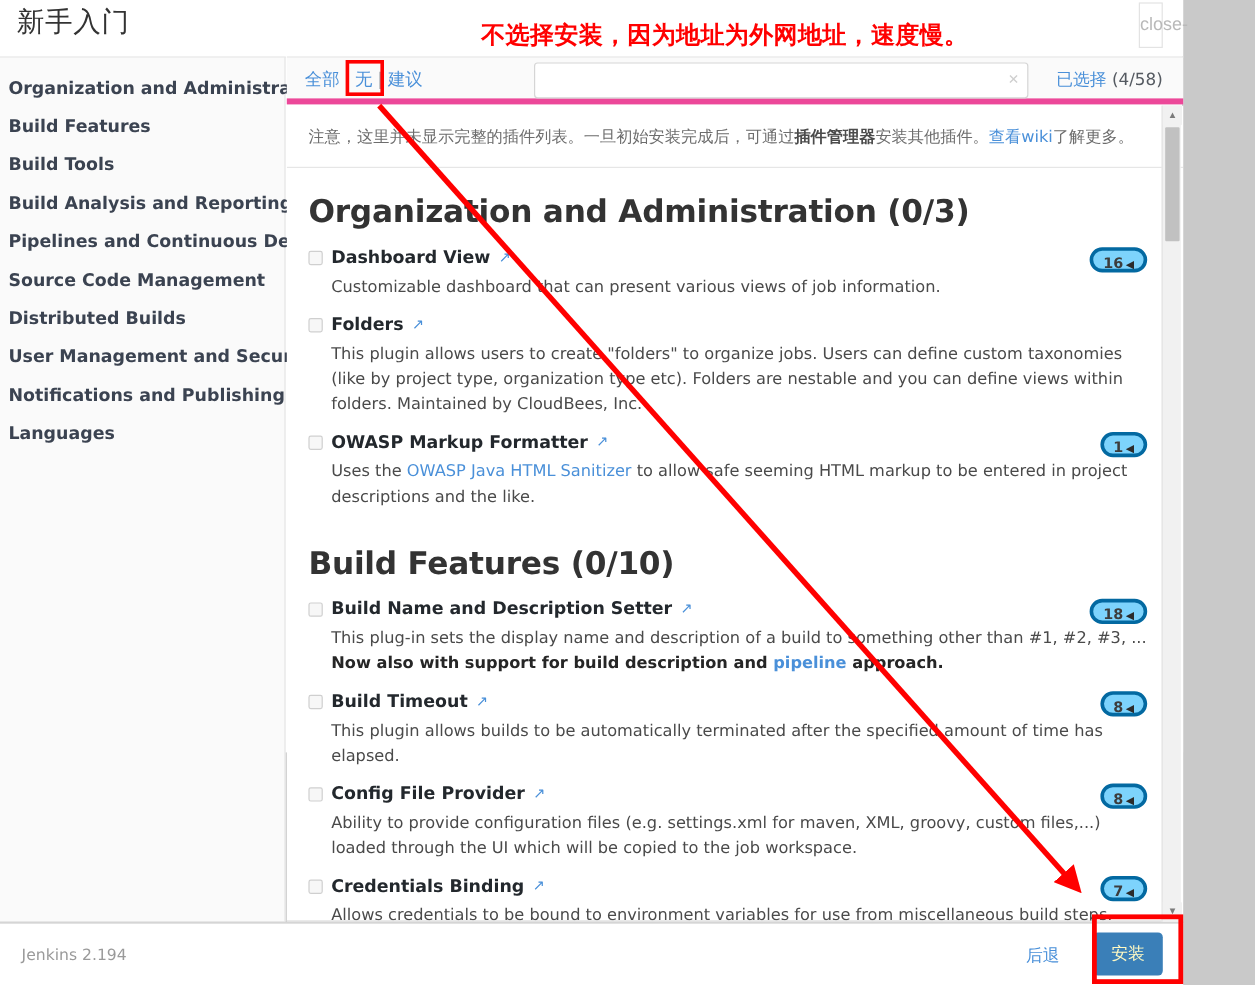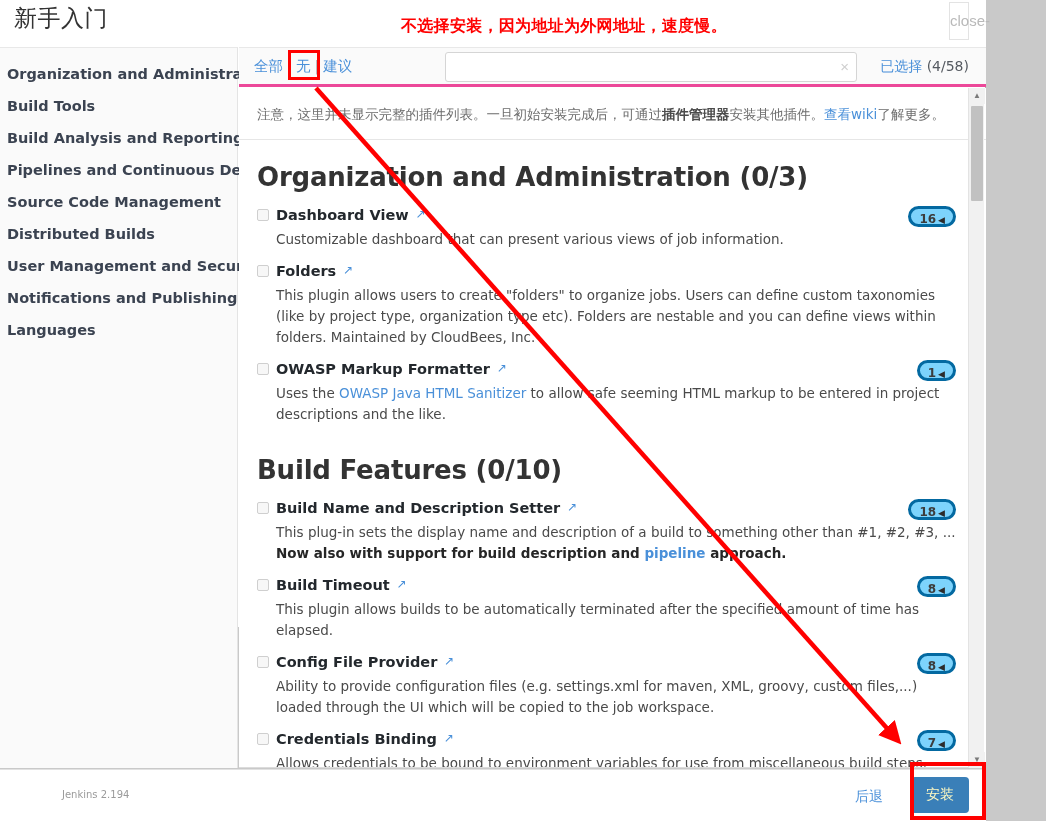--- a/index.html
+++ b/index.html
@@ -52,21 +52,21 @@
     line-height: 36px;
     text-align: center;
     cursor: pointer;
     font-family: "Liberation Sans", sans-serif;
   }
 
   
   .annot-top {
     position: absolute;
     left: 401px; top: 16px;
-    font-size: 16px;
+    font-size: 20px;
     font-weight: bold;
     color: #ff0000;
     font-family: Liberation Sans, sans-serif;
     white-space: nowrap;
     letter-spacing: .3px;
   }
 
   
   .sidebar {
     position: absolute;
@@ -89,21 +89,21 @@
     white-space: nowrap;
   }
 
   
   .toolbar {
     position: absolute;
     left: 239px; top: 47px;
     width: 747px; height: 40px;
     background: #fafafa;
     border-top: 1px solid #e8e8e8;
-    border-bottom: 3px solid #ec4899;
+    border-bottom: 5px solid #ec4899;
   }
   .filters {
     position: absolute;
     left: 15px; top: 9px;
     font-size: 14.5px;
     color: #4a90d9;
     font-family: "DejaVu Sans", sans-serif;
     white-space: nowrap;
   }
   .filters a { color: #4a90d9; text-decoration: none; cursor: pointer; }
@@ -272,24 +272,23 @@
   .footer {
     position: absolute;
     left: 0; top: 769px;
     width: 986px; height: 52px;
     background: #ffffff;
     border-top: 1px solid #e2e2e2;
   }
   .jenkins-ver {
     position: absolute;
     left: 18px; top: 19px;
-    font-size: 10px;
+    font-size: 13px;
     color: #9a9a9a;
     font-family: "DejaVu Sans", sans-serif;
-    margin-left: 44px;
   }
   .back-link {
     position: absolute;
     right: 103px; top: 18px;
     font-size: 14px;
     color: #4a90d9;
     text-decoration: none;
     cursor: pointer;
     font-family: "DejaVu Sans", sans-serif;
   }
@@ -333,20 +332,21 @@
 
   <div class="page-white">
 
     <div class="header">
       <div class="header-title">新手入门</div>
       <div class="close-btn">close-icon</div>
     </div>
 
     <div class="sidebar">
       <div class="side-item">Organization and Administration</div>
+      <div class="side-item">Build Features</div>
       <div class="side-item">Build Tools</div>
       <div class="side-item">Build Analysis and Reporting</div>
       <div class="side-item">Pipelines and Continuous Delivery</div>
       <div class="side-item">Source Code Management</div>
       <div class="side-item">Distributed Builds</div>
       <div class="side-item">User Management and Security</div>
       <div class="side-item">Notifications and Publishing</div>
       <div class="side-item">Languages</div>
     </div>
 

